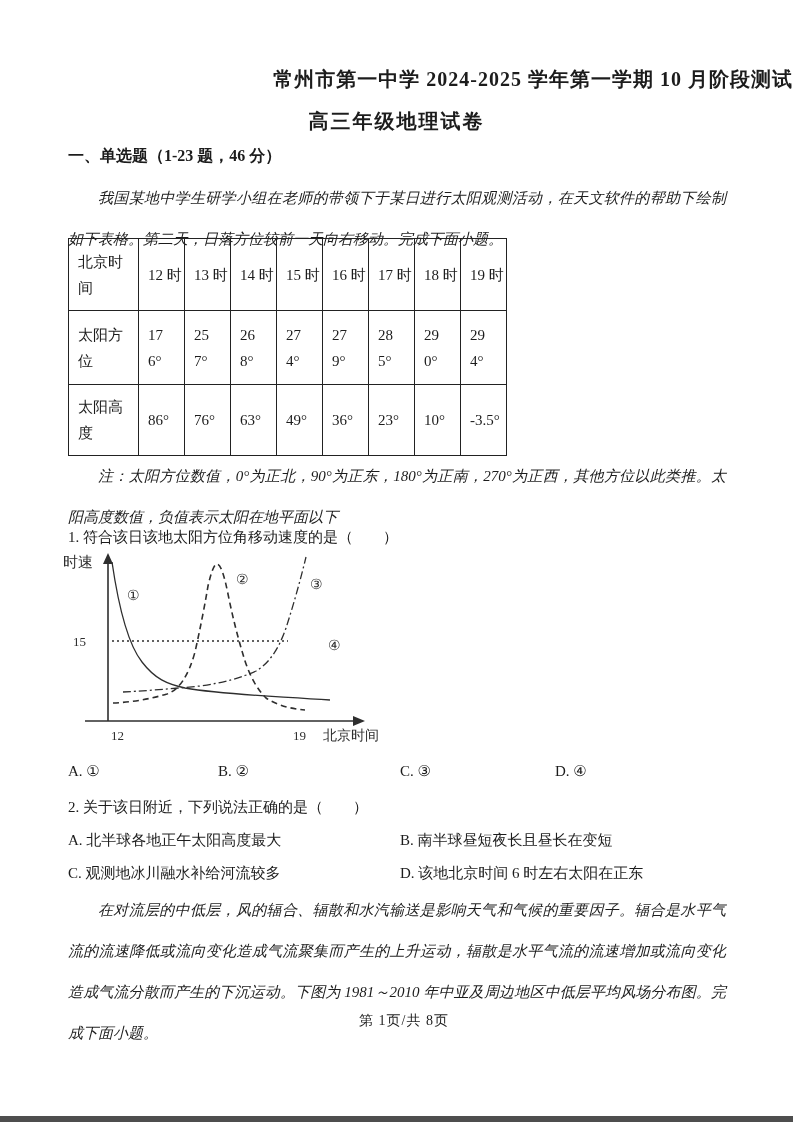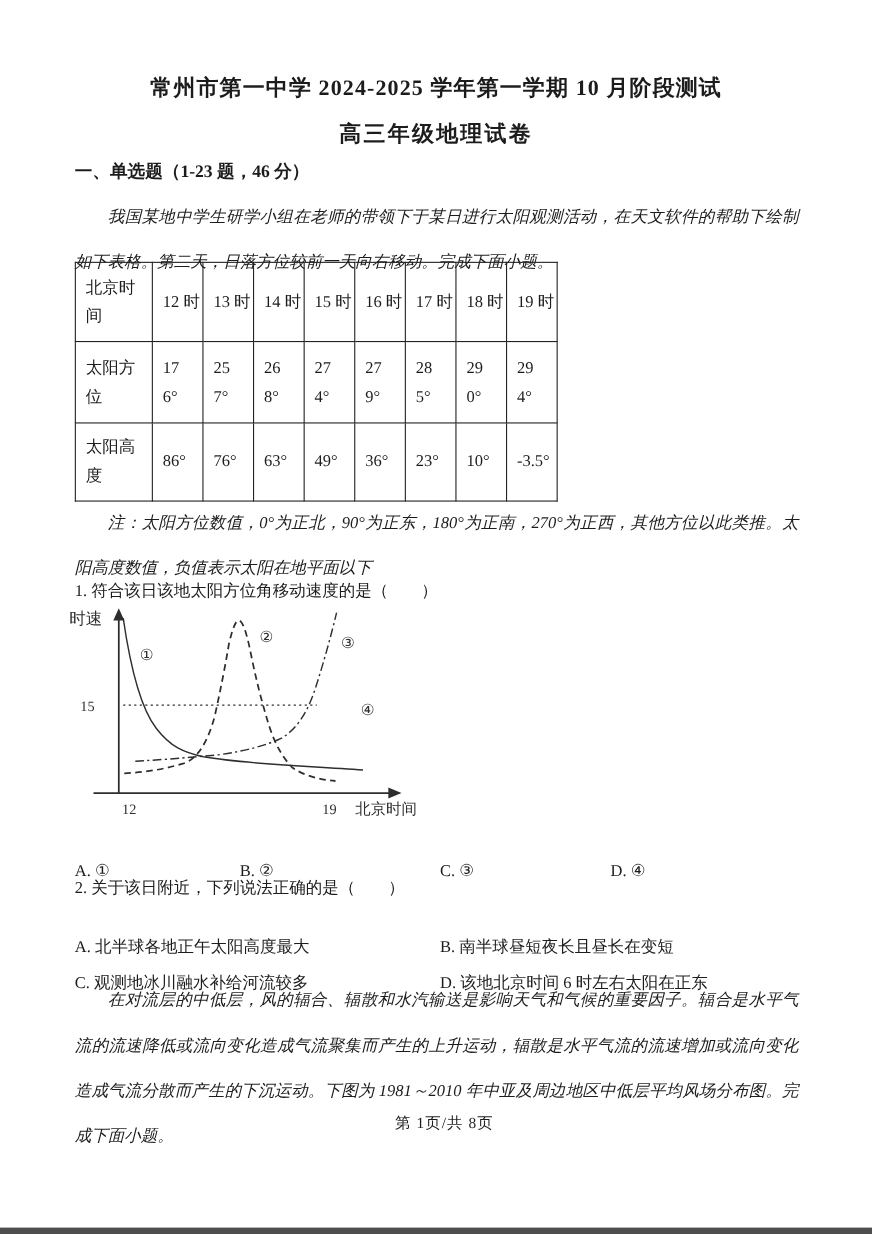--- a/index.html
+++ b/index.html
@@ -4,29 +4,29 @@
 <style>
   * { margin:0; padding:0; box-sizing:border-box; }
   html,body { background:#fff; }
   body {
     width:793px; height:1122px; position:relative;
     font-family:"Liberation Serif","DejaVu Serif",serif;
     color:#1c1c1c; overflow:hidden;
   }
   .abs { position:absolute; }
   .center { left:0; right:0; text-align:center; }
-  .title { font-size:20px; font-weight:bold; letter-spacing:1px; }
+  .title { font-size:20px; font-weight:bold; letter-spacing:1px;text-align:right; }
   .subtitle { font-size:20px; font-weight:bold; letter-spacing:2px; }
   .section-head { font-size:16px; font-weight:bold; }
   .passage {
     left:68px; width:658px; font-size:15px; line-height:41px;
     text-align:justify; text-indent:2em; font-style:italic;
   }
   .question { left:68px; font-size:15px; }
-  .opt { font-size:15px;margin-top:20px; }
+  .opt { font-size:15px; }
   table.sun {
     border-collapse:collapse; position:absolute; left:68px; top:238px;
     font-size:15px;
   }
   table.sun td {
     border:1.5px solid #222; vertical-align:middle;
     padding:2px 2px 2px 9px; line-height:26px;
   }
   table.sun td.c0 { width:70px; }
   table.sun td.cv { width:46px; }

